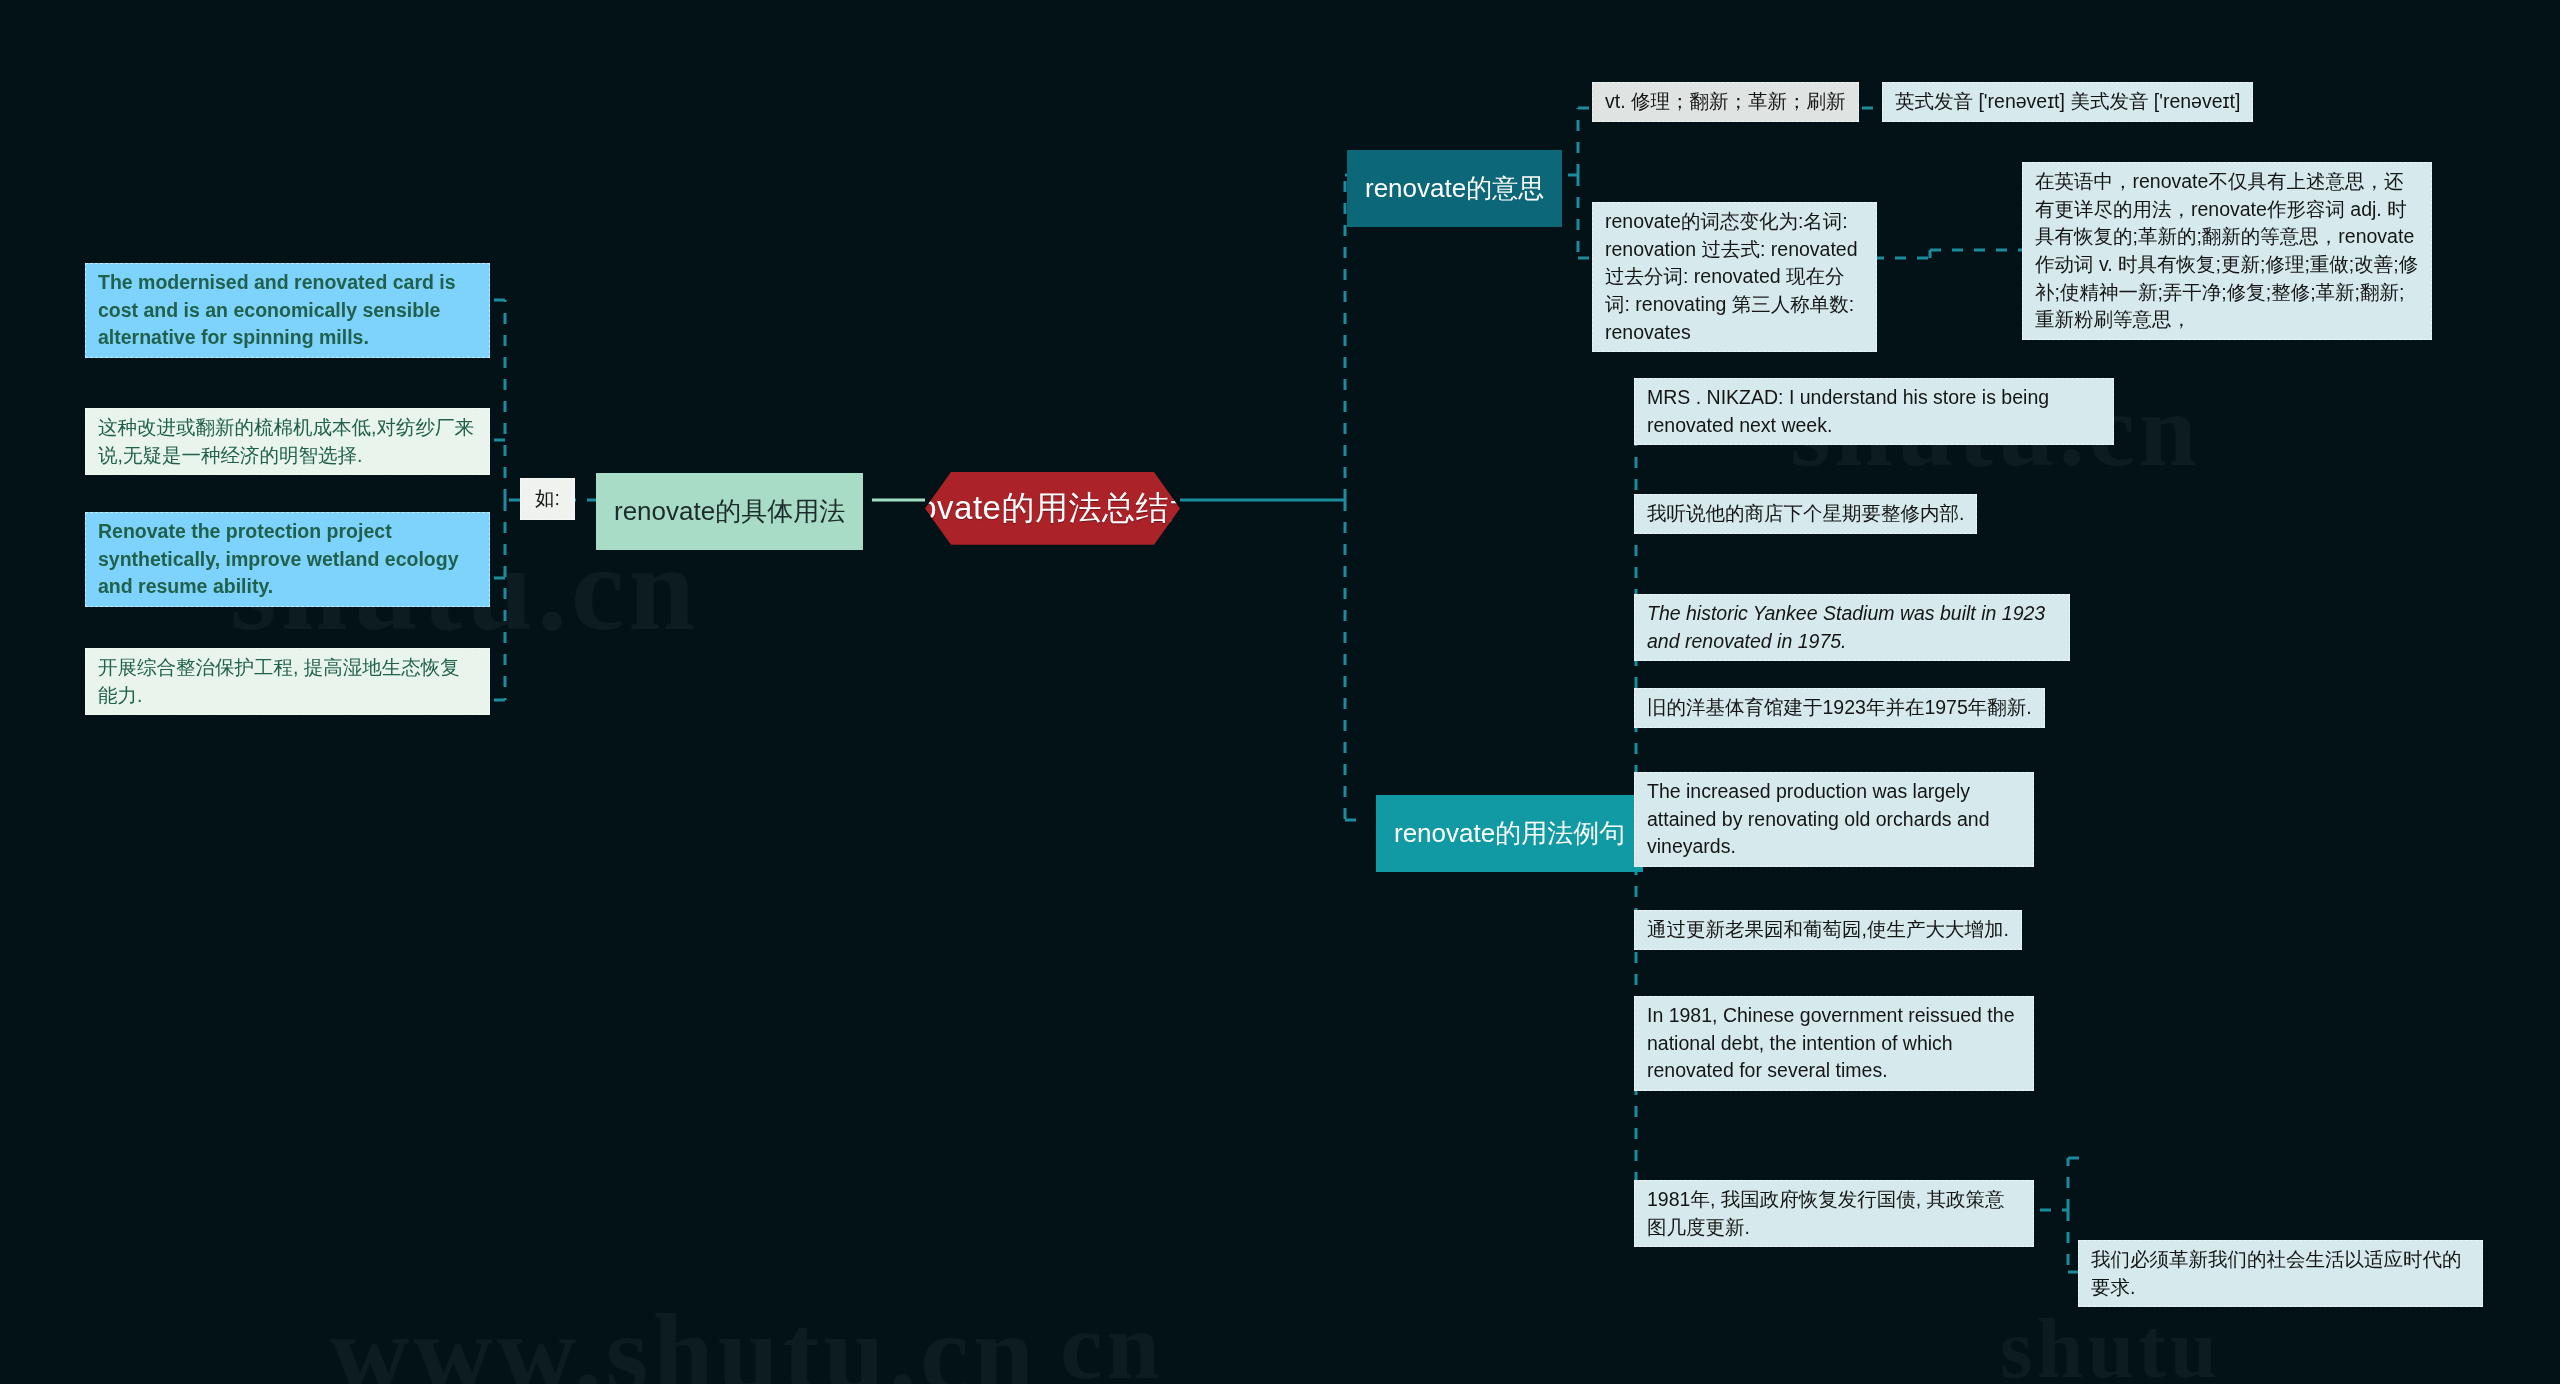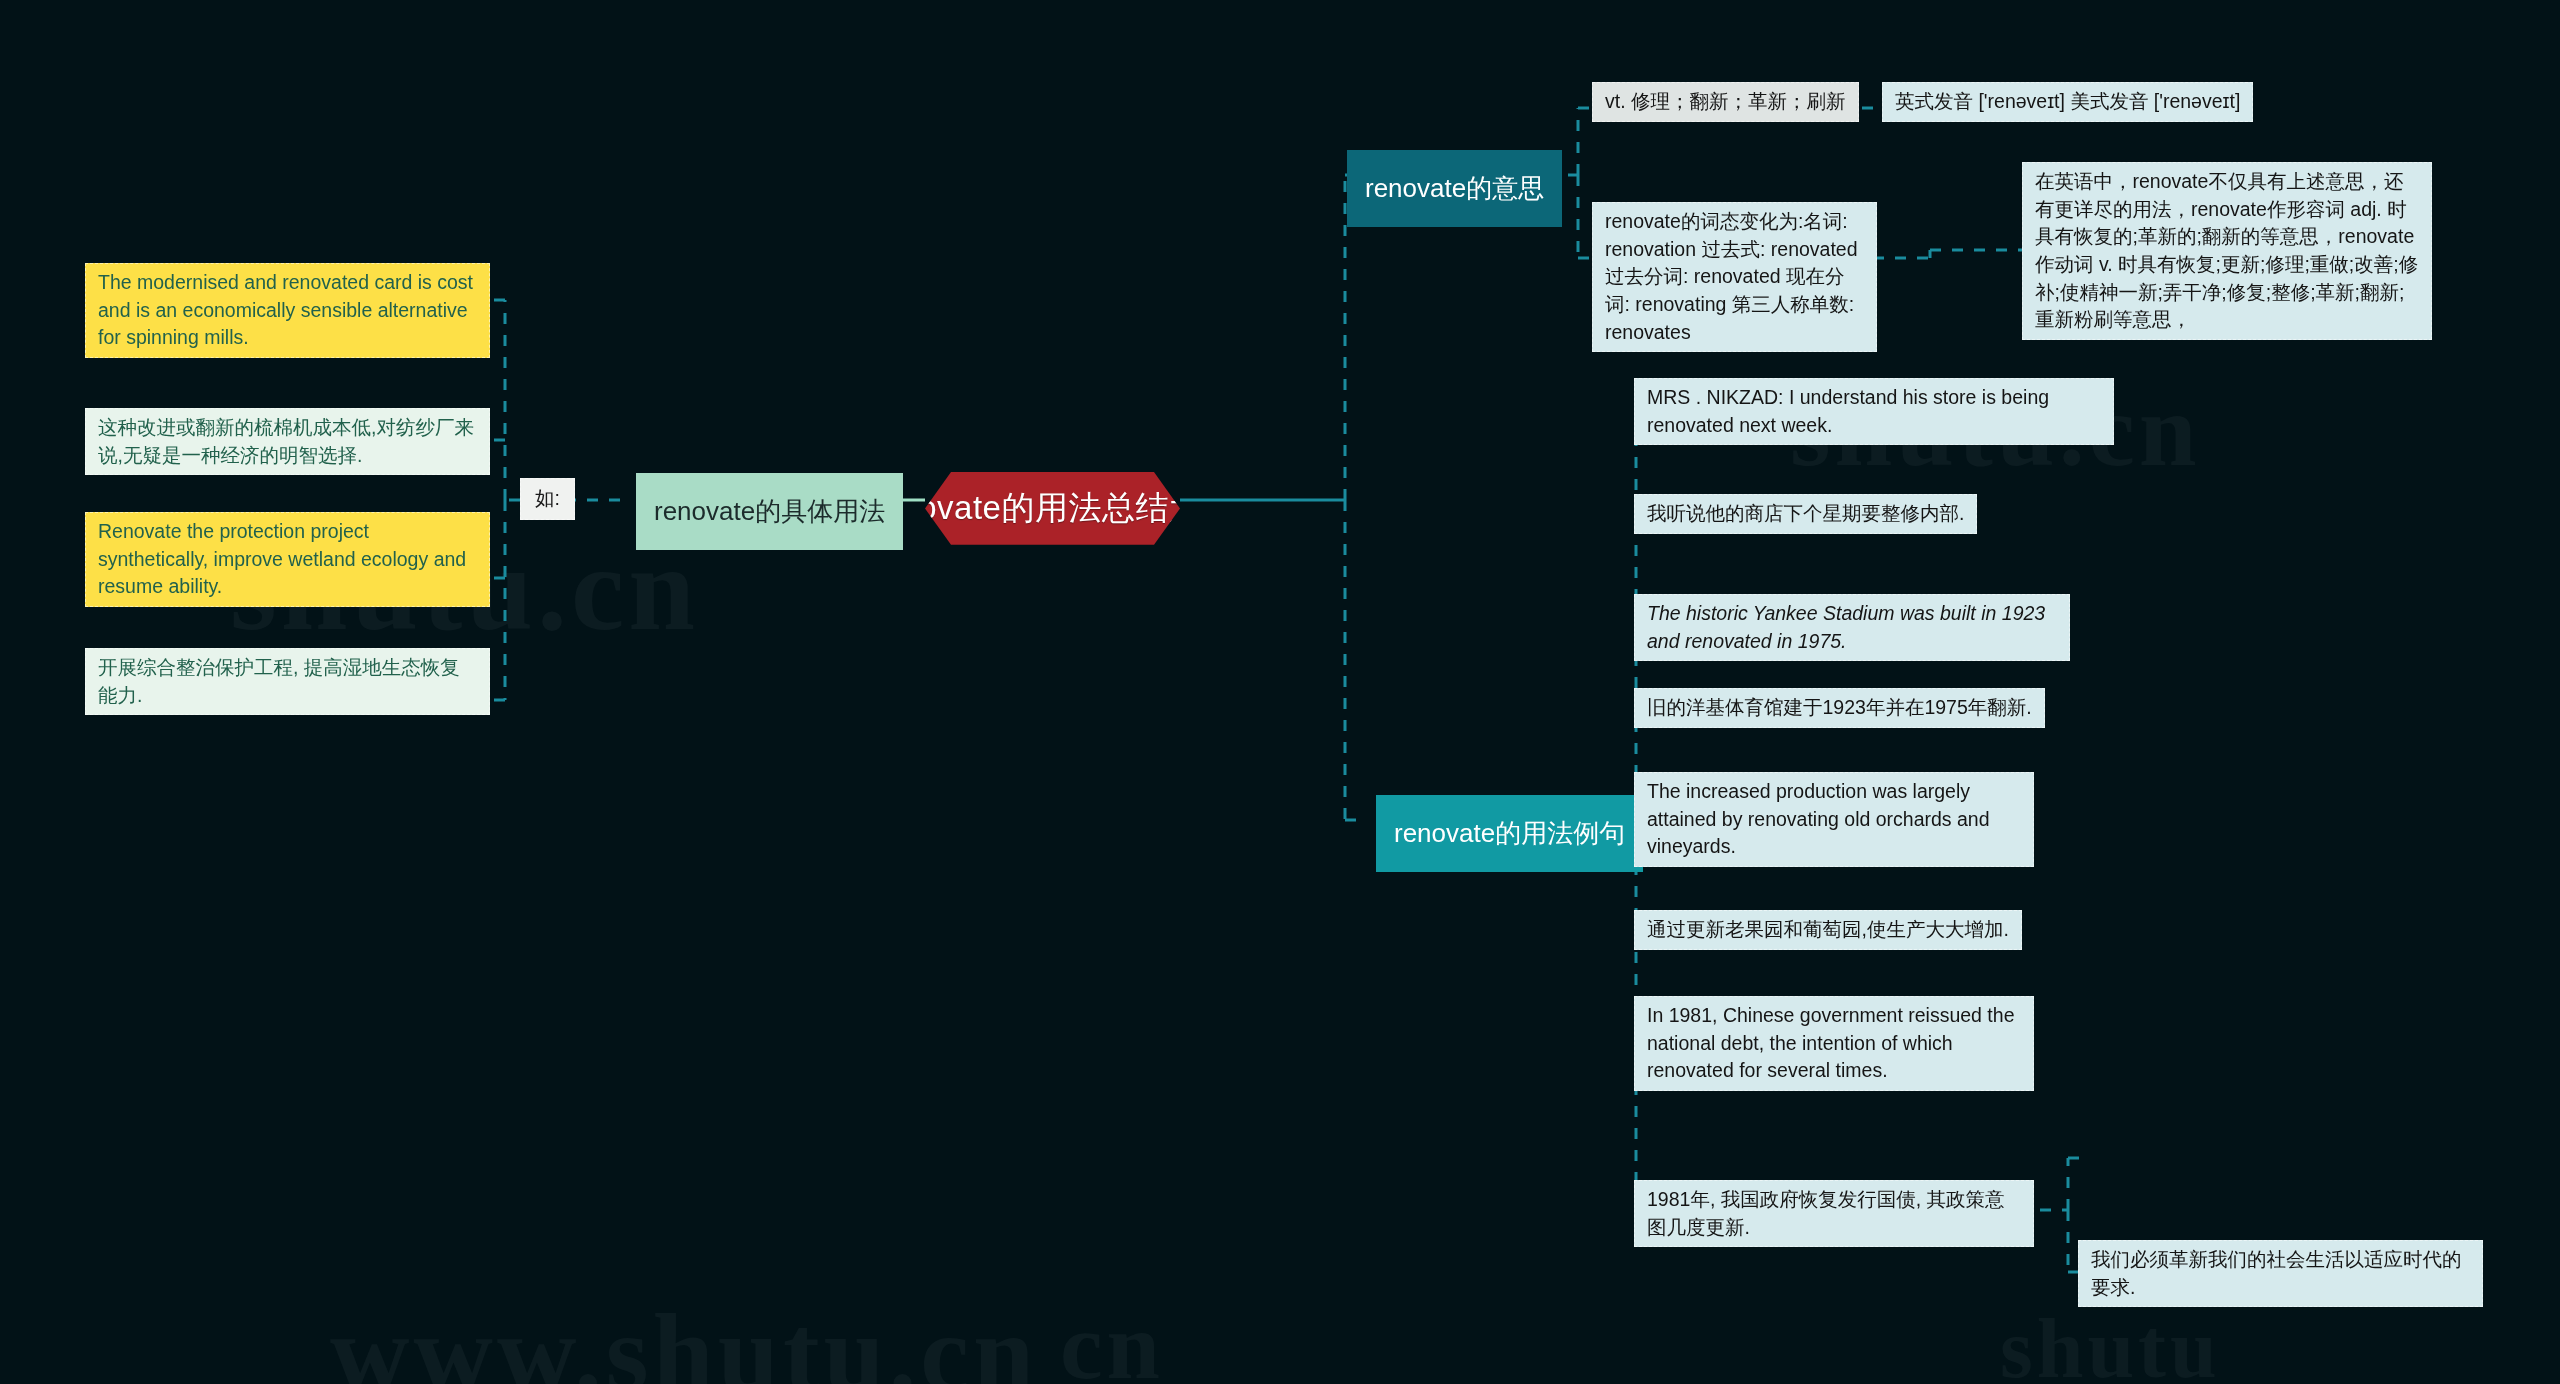--- a/index.html
+++ b/index.html
@@ -86,21 +86,21 @@
 
   
   .leaf {
     font-size: 19.5px;
     padding: 5px 12px;
     color: #151515;
     border: 1px dashed rgba(255,255,255,0.55);
   }
   .leaf-blue { background: #d6eaed; }
   .leaf-grey { background: #dfe4e3; }
-  .leaf-green { background: #fde047; color: #21614c; }
+  .leaf-green { background: #7dd3fc; color: #21614c; font-weight: bold; }
   .leaf-green-cn { background: #e8f4ec; color: #21614c; }
   .leaf-white { background: #f0f2f0; color: #1a1a1a; }
 
   .nowrapline { white-space: nowrap; }
 </style>
 </head>
 <body>
 
 <div id="canvas">
 
@@ -168,21 +168,21 @@
   <div class="node branch branch-dark" style="left:1347px; top:150px;">renovate的意思</div>
 
   <div class="node leaf leaf-grey nowrapline" style="left:1592px; top:82px;">vt. 修理；翻新；革新；刷新</div>
 
   <div class="node leaf leaf-blue nowrapline" style="left:1882px; top:82px;">英式发音 ['renəveɪt] 美式发音 ['renəveɪt]</div>
 
   <div class="node leaf leaf-blue" style="left:1592px; top:202px; width:285px;">renovate的词态变化为:名词: renovation 过去式: renovated 过去分词: renovated 现在分词: renovating 第三人称单数: renovates</div>
 
   <div class="node leaf leaf-blue" style="left:2022px; top:162px; width:410px;">在英语中，renovate不仅具有上述意思，还有更详尽的用法，renovate作形容词 adj. 时具有恢复的;革新的;翻新的等意思，renovate作动词 v. 时具有恢复;更新;修理;重做;改善;修补;使精神一新;弄干净;修复;整修;革新;翻新;重新粉刷等意思，</div>
 
-  <div class="node branch branch-mint" style="left:636px; top:473px;">renovate的具体用法</div>
+  <div class="node branch branch-mint" style="left:596px; top:473px;">renovate的具体用法</div>
 
   <div class="node leaf leaf-white nowrapline" style="left:520px; top:478px; padding:6px 14px;">如:</div>
 
   <div class="node leaf leaf-green" style="left:85px; top:263px; width:405px;">The modernised and renovated card is cost and is an economically sensible alternative for spinning mills.</div>
 
   <div class="node leaf leaf-green-cn" style="left:85px; top:408px; width:405px;">这种改进或翻新的梳棉机成本低,对纺纱厂来说,无疑是一种经济的明智选择.</div>
 
   <div class="node leaf leaf-green" style="left:85px; top:512px; width:405px;">Renovate the protection project synthetically, improve wetland ecology and resume ability.</div>
 
   <div class="node leaf leaf-green-cn" style="left:85px; top:648px; width:405px;">开展综合整治保护工程, 提高湿地生态恢复能力.</div>

